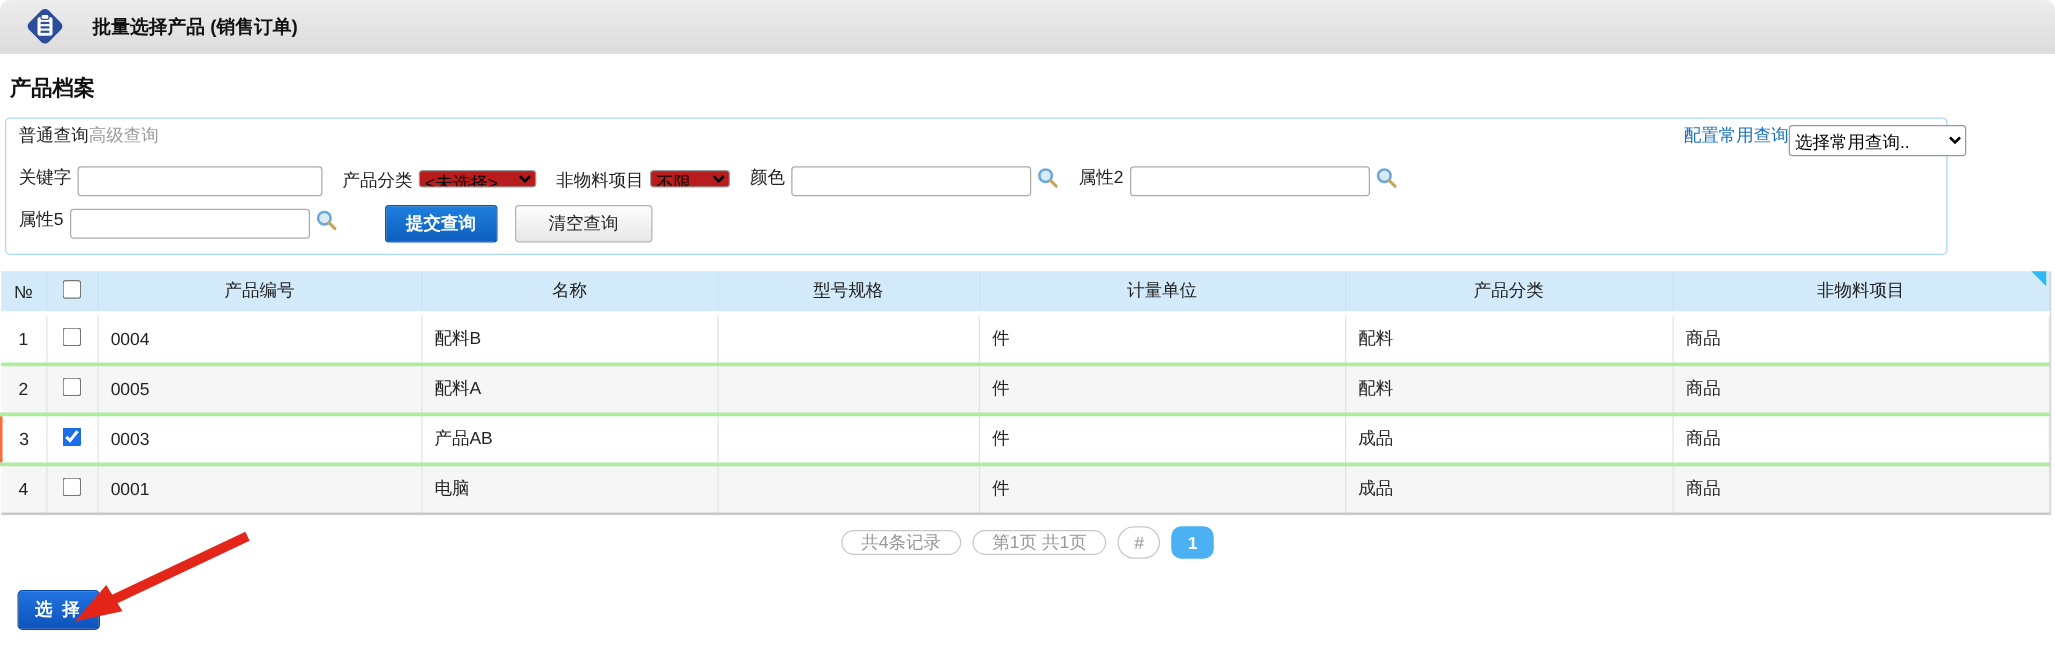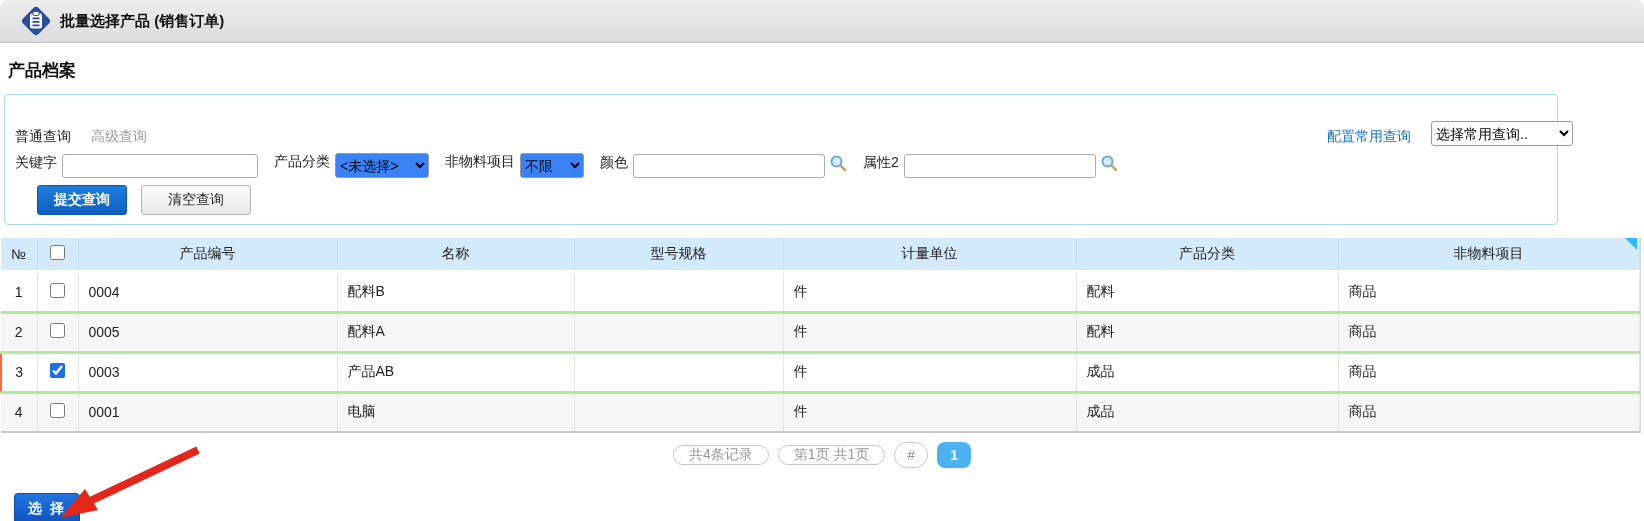--- a/index.html
+++ b/index.html
@@ -1,44 +1,44 @@
 <!DOCTYPE html>
 <html><head>
 <meta charset="utf-8">
 <style>
   * { box-sizing: border-box; margin: 0; padding: 0; }
   html, body { width: 1644px; height: 521px; overflow: hidden; background: #fff;
     font-family: "Liberation Sans", "DejaVu Sans", sans-serif; font-size: 14px; color: #222; }
 
   
-  .topbar { height: 43px; display: flex; align-items: center; gap: 6px; padding: 0 18px;
+  .topbar { height: 43px; display: flex; align-items: center; gap: 20px; padding: 0 18px;
     background: linear-gradient(#ededed, #dcdcdc); border-bottom: 1px solid #c3c3c3;
     border-radius: 8px 8px 0 0; }
   .topbar .title { font-size: 15px; font-weight: bold; color: #111; }
 
   
   .page-heading { font-size: 17px; font-weight: bold; margin: 16px 0 12px 8px; color: #111; }
 
   
   .query-panel { position: relative; margin: 0 84px 0 4px; width: 1554px;
     border: 1px solid #a9d9f3; border-radius: 4px; padding: 5px 10px 9px 10px; background: #fff; }
-  .tab-row { display: flex; align-items: flex-end; gap: 20px; height: 26px; margin-top: 20px; }
+  .tab-row { display: flex; align-items: flex-start; height: 26px; }
   .tab { cursor: pointer; }
   .tab.active { color: #222; }
   .tab.inactive { color: #9a9a9a; }
   .tab-row .spacer { flex: 1; }
   .config-link { color: #176fc1; text-decoration: none; cursor: pointer; }
   .saved-select { height: 25px; font-size: 14px; margin-right: -26px; min-width: 142px;
     border: 1px solid #999; border-radius: 3px; background: #fff; }
   .field-row { display: flex; align-items: center; margin-top: 7px; }
   .field-row label { margin-right: 5px; white-space: nowrap; color: #222; }
   .field-row .grp { display: flex; align-items: flex-start; margin-right: 16px; }
   .txt { height: 24px; border: 1px solid #ababab; border-radius: 3px; padding: 0 6px; font-size: 14px; }
   .w196 { width: 196px; } .w192 { width: 192px; }
-  select.ctl { height: 25px; font-size: 14px; border: 1px solid #999; border-radius: 3px; background: #3b82f6; }
+  select.ctl { height: 14px; font-size: 14px; border: 1px solid #999; border-radius: 3px; background: #b91c1c; }
   .mag { margin-left: 4px; cursor: pointer; display: inline-flex; }
   .btn-submit { margin-left: 22px; padding: 5px 16px; font-size: 14px; font-weight: bold; color: #fff;
     background: linear-gradient(#1e7fdd, #0e5fbe); border: 1px solid #0c55ae; border-radius: 3px; cursor: pointer; }
   .btn-clear { margin-left: 14px; padding: 5px 26px; font-size: 14px; color: #222;
     background: linear-gradient(#fdfdfd, #e7e7e7); border: 1px solid #b3b3b3; border-radius: 3px; cursor: pointer; }
 
   
   .table-wrap { position: relative; margin: 13px 3px 0 0; width: 1641px; border-right: 1px solid #d6d6d6; }
   .corner-tri { position: absolute; top: 0; right: 3px; width: 0; height: 0;
     border-left: 12px solid transparent; border-top: 12px solid #2eb8f6; }
@@ -134,20 +134,30 @@
       <span class="mag">
         <svg viewBox="0 0 18 18" width="18" height="18">
             <circle cx="7.5" cy="7.5" r="5" fill="#d6eaf8" stroke="#6aa7d8" stroke-width="2"></circle>
             <line x1="11.5" y1="11.5" x2="16" y2="16" stroke="#c9a35f" stroke-width="2.5" stroke-linecap="round"></line>
           </svg>
       </span>
     </div>
   </div>
 
   <div class="field-row">
+    <div class="grp">
+      <label>属性5</label>
+      <input class="txt w192" style="">
+      <span class="mag">
+        <svg viewBox="0 0 18 18" width="18" height="18">
+            <circle cx="7.5" cy="7.5" r="5" fill="#d6eaf8" stroke="#6aa7d8" stroke-width="2"></circle>
+            <line x1="11.5" y1="11.5" x2="16" y2="16" stroke="#c9a35f" stroke-width="2.5" stroke-linecap="round"></line>
+          </svg>
+      </span>
+    </div>
     <button class="btn-submit">提交查询</button>
     <button class="btn-clear">清空查询</button>
   </div>
 </div>
 
 <div class="table-wrap">
   <div class="corner-tri"></div>
   <table>
     <colgroup>
       <col style="width:36px">

